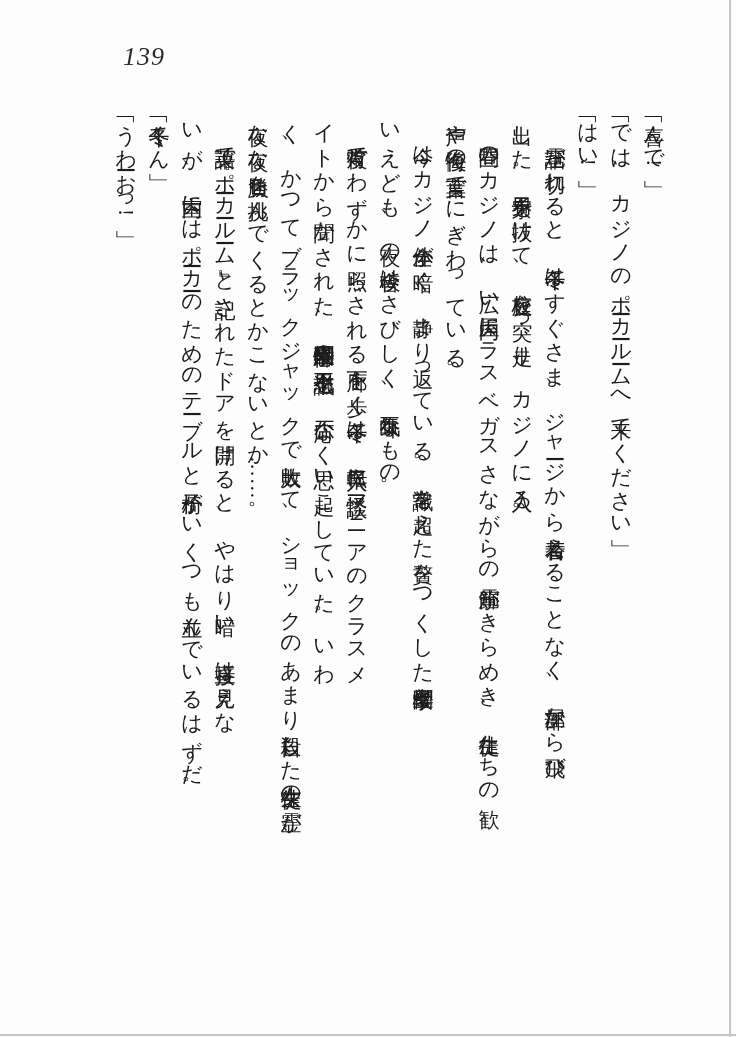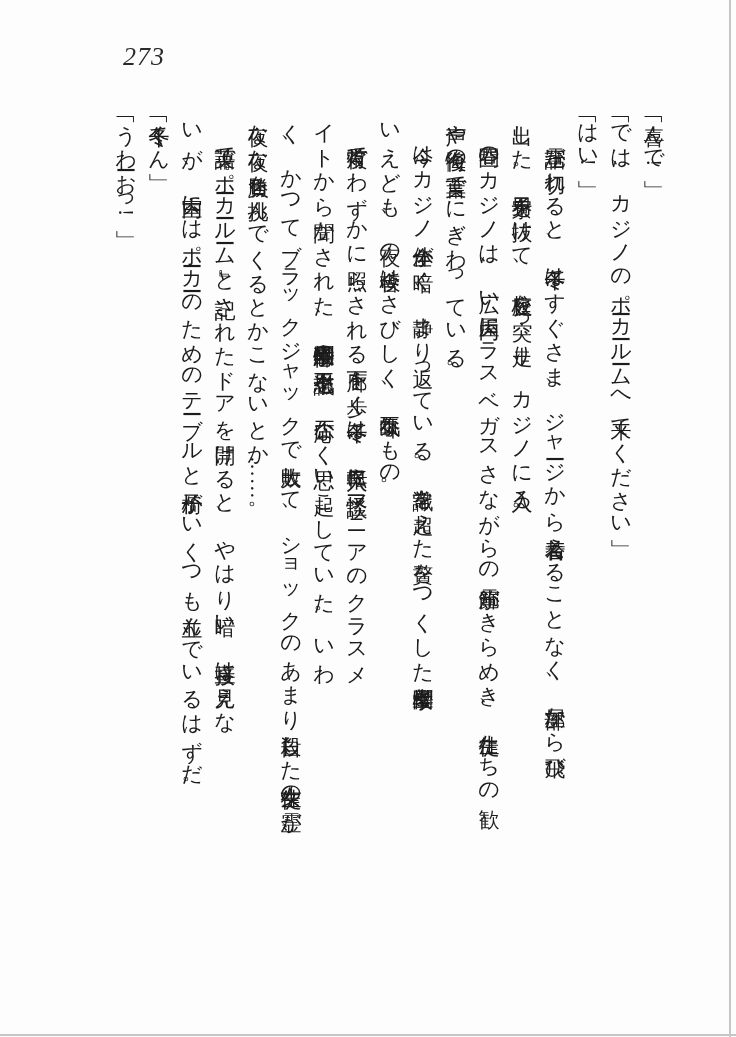--- a/index.html
+++ b/index.html
@@ -62,21 +62,21 @@
     left: 0;
     width: 100%;
     height: 2px;
     background: #c6c6c6;
   }
 </style>
 </head>
 <body>
 
 <div class="book-page">
-  <div class="page-number">273</div>
+  <div class="page-number">139</div>
 
   <div class="text-columns">
       <div class="text-line">「喜んで!」</div>
       <div class="text-line">「では、カジノのポーカールームへ来てください」</div>
       <div class="text-line">「はい!」</div>
       <div class="text-line indent">電話が切れると、千冬はすぐさま、ジャージから着替えることなく、部屋から飛び</div>
       <div class="text-line">出した。男子寮を抜けて、校庭を突っ走り、カジノに入る。</div>
       <div class="text-line indent">昼間のカジノは、広い屋内にラスベガスさながらの電飾がきらめき、生徒たちの歓</div>
       <div class="text-line">声や後悔の言葉でにぎわっている。</div>
       <div class="text-line indent">今はカジノ全体が暗く、静まり返っている。常識を超えた贅をつくした櫻皇学園と</div>

